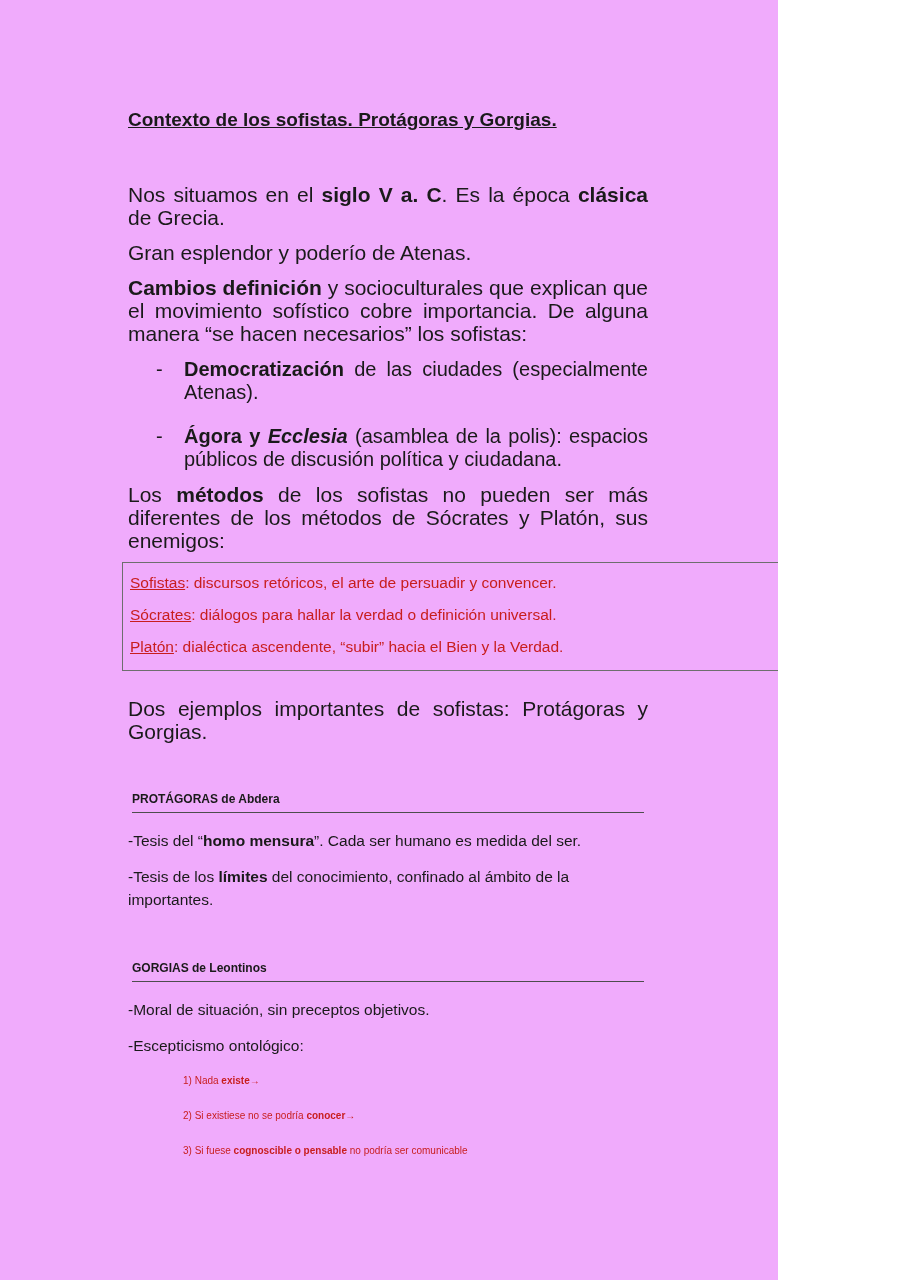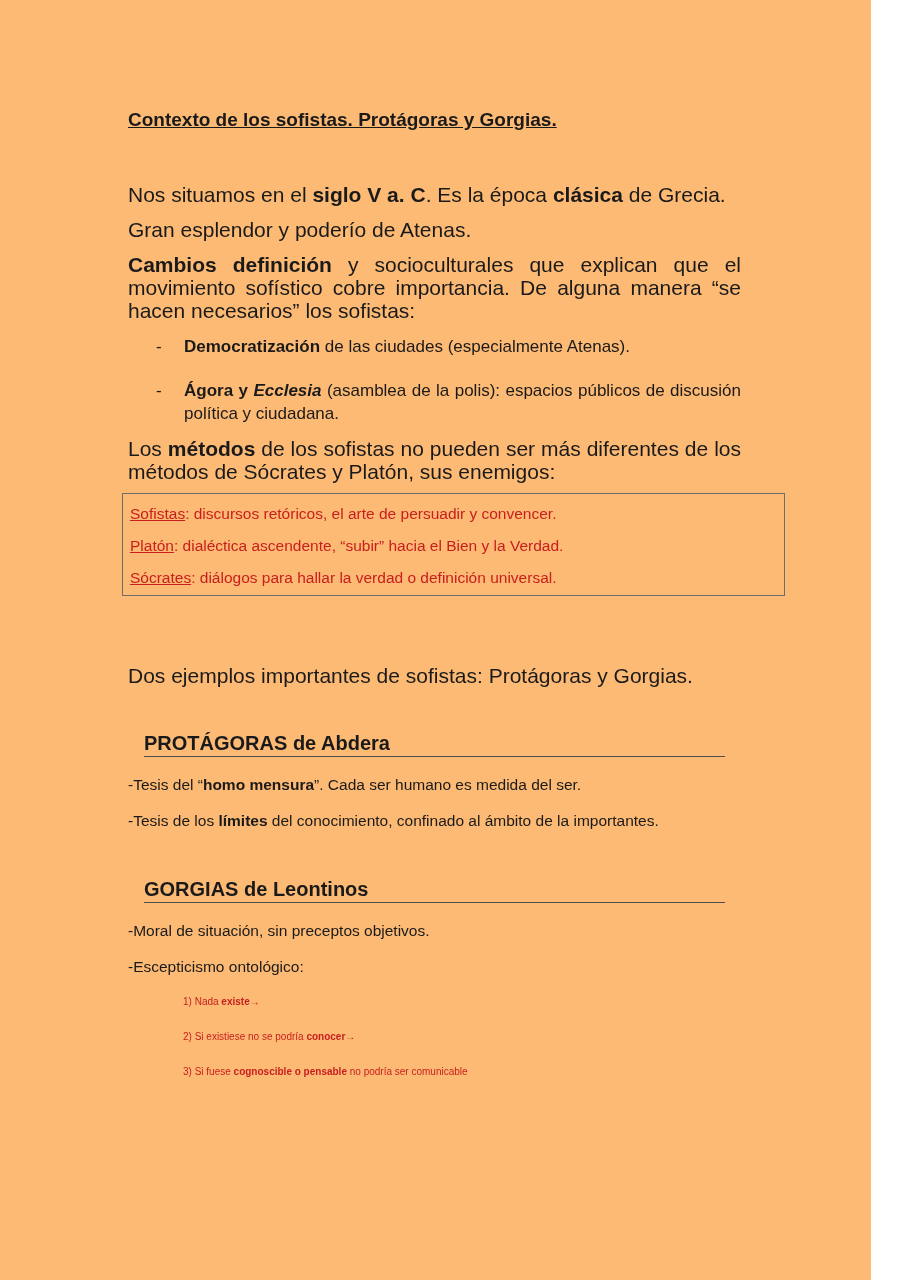--- a/index.html
+++ b/index.html
@@ -10,24 +10,24 @@
   }
   html,body{margin:0;padding:0;background:#ffffff;}
   body{
     width:906px;height:1280px;
     font-family:"Liberation Sans","DejaVu Sans",sans-serif;
     color:var(--ink);
     -webkit-font-smoothing:antialiased;
   }
   .page{
     box-sizing:border-box;
-    width:871px;height:1280px;
+    width:778px;height:1280px;
     padding:108px 130px 0 128px;
     overflow:hidden;
-    background:#fdba74;
+    background:#f0abfc;
   }
   .b{font-weight:bold;text-align:center;}
   .i{font-style:italic;}
   .u{text-decoration:underline;}
 
   h1.doc-title{
     font-size:19px;line-height:24px;font-weight:bold;
     text-decoration:underline;
     margin:0;
   }
@@ -35,50 +35,50 @@
     font-size:21px;line-height:23px;
     margin:12px 0 0;
     text-align:justify;
   }
   .para.after-title{margin-top:51px;}
 
   ul.bullets{list-style:none;margin:13px 0 0;padding:0;}
   ul.bullets li{
     position:relative;
     padding-left:56px;
-    font-size:17px;line-height:23px;
+    font-size:20px;line-height:23px;
     margin:4px 0 21px;
     text-align:justify;
   }
   ul.bullets li::before{
     content:"-";
     position:absolute;left:28px;top:0;
   }
   ul.bullets li.gap-top{margin-top:43px;}
   ul.bullets li:last-child{margin-bottom:0;}
 
   .compare-box{
     box-sizing:border-box;
     margin:10px 0 0 -6px;
     width:663px;
     border:1px solid var(--box-border);
-    padding:8px 10px 6px 7px;
+    padding:8px 10px 12px 7px;
   }
   .box-row{
     font-size:15.5px;line-height:23px;
     margin:0 0 9px;
     color:var(--red);
   }
   .box-row:last-child{margin-bottom:0;}
 
-  .para.spaced-top{margin-top:68px;}
+  .para.spaced-top{margin-top:26px;}
 
   h2.section-heading{
-    font-size:20px;line-height:23px;font-weight:bold;
-    margin:45px 16px 0;
+    font-size:12px;line-height:23px;font-weight:bold;
+    margin:45px 4px 0;
     border-bottom:1.5px solid var(--rule);
     padding-bottom:1px;
   }
   h2.section-heading.gorgias{margin-top:46px;}
 
   .item{
     font-size:15.5px;line-height:23px;
     margin:13px 0 0;
   }
   .item.first{margin-top:16px;}
@@ -103,22 +103,22 @@
 
   <ul class="bullets">
     <li><span class="b">Democratización</span><span> de las ciudades (especialmente Atenas).</span></li>
     <li><span class="b">Ágora y </span><span class="b i">Ecclesia</span><span> (asamblea de la polis): espacios públicos de discusión política y ciudadana.</span></li>
   </ul>
 
   <p class="para"><span>Los </span><span class="b">métodos</span><span> de los sofistas no pueden ser más diferentes de los métodos de Sócrates y Platón, sus enemigos:</span></p>
 
   <div class="compare-box">
     <p class="box-row"><span class="u">Sofistas</span><span>: discursos retóricos, el arte de persuadir y convencer.</span></p>
+    <p class="box-row"><span class="u">Sócrates</span><span>: diálogos para hallar la verdad o definición universal.</span></p>
     <p class="box-row"><span class="u">Platón</span><span>: dialéctica ascendente, “subir” hacia el Bien y la Verdad.</span></p>
-    <p class="box-row"><span class="u">Sócrates</span><span>: diálogos para hallar la verdad o definición universal.</span></p>
   </div>
 
   <p class="para spaced-top"><span>Dos ejemplos importantes de sofistas: Protágoras y Gorgias.</span></p>
 
   <h2 class="section-heading">PROTÁGORAS de Abdera</h2>
   <p class="item first"><span>-Tesis del “</span><span class="b">homo mensura</span><span>”. Cada ser humano es medida del ser.</span></p>
   <p class="item"><span>-Tesis de los </span><span class="b">límites</span><span> del conocimiento, confinado al ámbito de la importantes.</span></p>
 
   <h2 class="section-heading gorgias">GORGIAS de Leontinos</h2>
   <p class="item first"><span>-Moral de situación, sin preceptos objetivos.</span></p>

